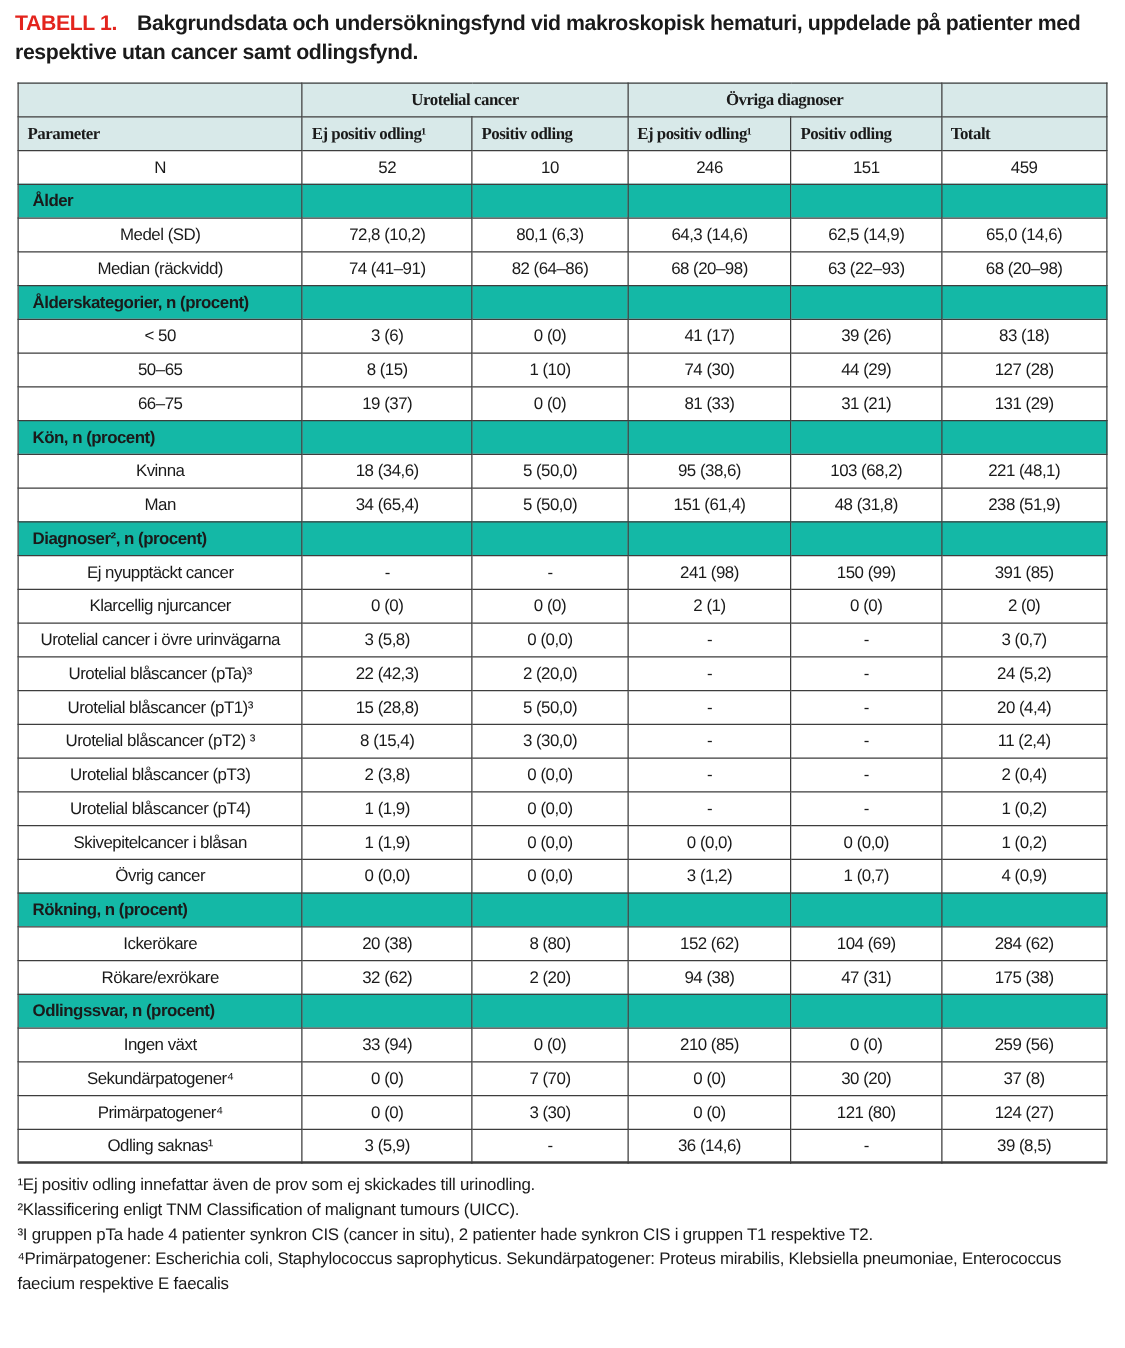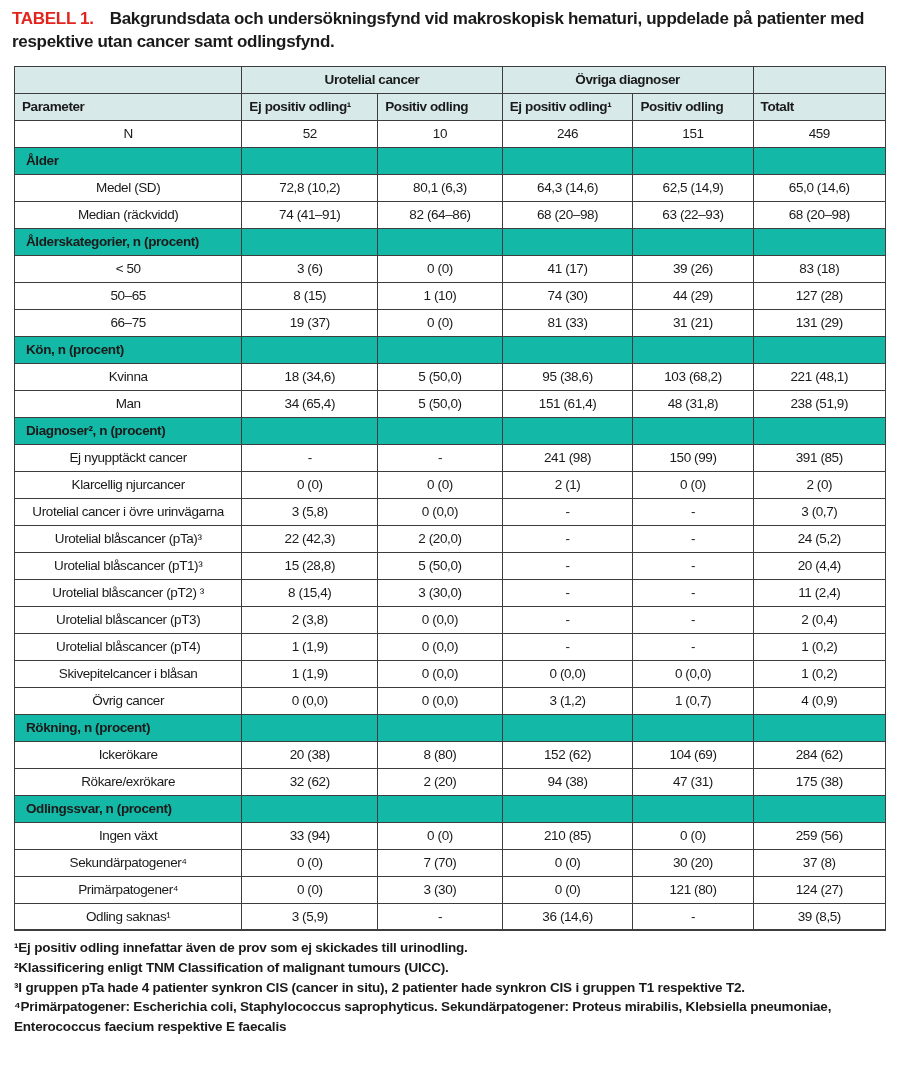--- a/index.html
+++ b/index.html
@@ -39,42 +39,42 @@
   table.datatable th,
   table.datatable td {
     border: 1px solid #3d3d3d;
     padding: 4px 7px;
     font-size: 13.5px;
     letter-spacing: -0.4px;
     height: 27px;
     vertical-align: middle;
     line-height: 1.2;
   }
-  thead th { background: #d8e9e9; }
+  thead th { background: #d8e9e9; font-family: Liberation Serif, serif; }
   th.group-th { text-align: center; font-weight: bold; }
   th.col-th  { text-align: left;   font-weight: bold; padding-left: 9px; }
   td.label   { text-align: center; }
   td.value   { text-align: center; }
   tr.section td {
     background: #14b8a6;
     font-weight: bold;
     text-align: left;
     padding-left: 11px;
   }
   .footnotes {
     margin-top: 7px;
     margin-left: 2px;
     max-width: 876px;
   }
   .footnotes p {
     margin: 0;
     font-size: 13.5px;
     line-height: 1.45;
     letter-spacing: -0.2px;
-    font-weight: bold;
+    font-weight: normal;
   }
 </style>
 </head>
 <body>
 
 <div class="page">
 
   <p class="caption"><span class="tag">TABELL 1.</span><span>Bakgrundsdata och undersökningsfynd vid makroskopisk hematuri, uppdelade på patienter med respektive utan cancer samt odlingsfynd.</span></p>
 
   <table class="datatable">

